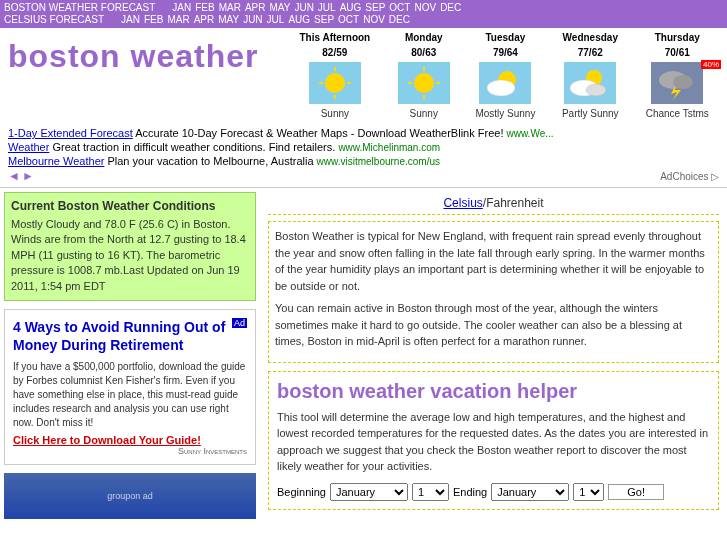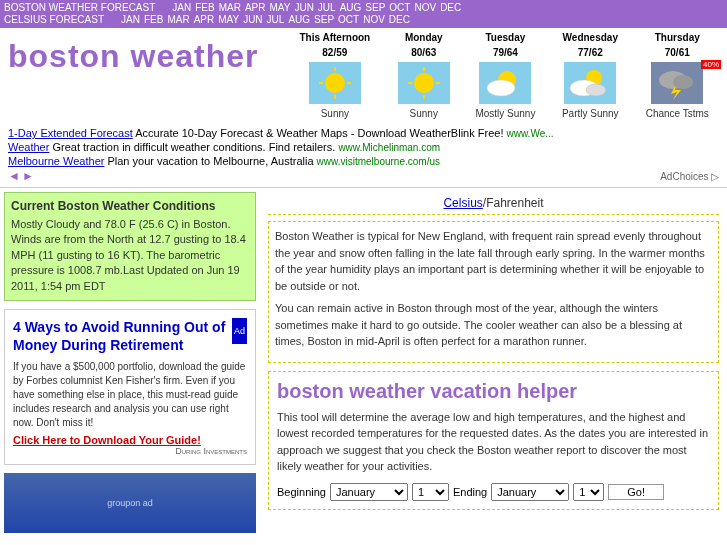--- a/index.html
+++ b/index.html
@@ -33,27 +33,27 @@
     #left-panel { flex: 0 0 260px; padding: 4px; }
     #right-panel { flex: 1; padding: 4px 8px; }
 
     
     #current-conditions { background: #ccff99; border: 1px solid #99cc66; padding: 6px; margin-bottom: 8px; }
     #current-conditions h3 { font-size: 12px; font-weight: bold; color: #333; margin-bottom: 4px; }
     #current-conditions p { font-size: 11px; color: #333; line-height: 1.4; }
 
     
     #ad-box { border: 1px solid #ccc; padding: 8px; margin-bottom: 8px; font-size: 11px; background: #fff; }
-    #ad-box .ad-badge { background: #0000cc; color: #fff; font-size: 9px; padding: 8px 2px; float: right; }
+    #ad-box .ad-badge { background: #0000cc; color: #fff; font-size: 9px; padding: 0 2px; float: right; }
     #ad-box h3 { font-size: 14px; color: #0000cc; font-weight: bold; margin-bottom: 6px; line-height: 1.3; }
     #ad-box p { font-size: 10px; color: #333; line-height: 1.4; margin-bottom: 4px; }
     #ad-box .cta-link { color: #cc0000; text-decoration: underline; font-weight: bold; font-size: 11px; display: block; margin-top: 4px; }
     #ad-box .fisher { font-size: 9px; color: #666; text-align: right; font-variant: small-caps; }
 
-    #left-image { width: 100%; height: 60px; background: linear-gradient(#4466aa, #2244aa); margin-top: 4px; display: flex; align-items: center; justify-content: center; color: #fff; font-size: 10px; }
+    #left-image { width: 100%; height: 46px; background: linear-gradient(#4466aa, #2244aa); margin-top: 4px; display: flex; align-items: center; justify-content: center; color: #fff; font-size: 10px; }
 
     
     #unit-toggle { text-align: center; font-size: 12px; padding: 4px; border-bottom: 1px dashed #cccc00; margin-bottom: 6px; }
     #unit-toggle a { color: #0000cc; }
     #unit-toggle span { color: #333; }
 
     
     #weather-desc { font-size: 11px; line-height: 1.5; color: #333; margin-bottom: 8px; border: 1px dashed #cccc00; padding: 6px; }
     #weather-desc p { margin-bottom: 6px; }
 
@@ -209,21 +209,21 @@
   <div id="left-panel">
     <div id="current-conditions">
       <h3>Current Boston Weather Conditions</h3>
       <p>Mostly Cloudy and 78.0 F (25.6 C) in Boston. Winds are from the North at 12.7 gusting to 18.4 MPH (11 gusting to 16 KT). The barometric pressure is 1008.7 mb.Last Updated on Jun 19 2011, 1:54 pm EDT</p>
     </div>
     <div id="ad-box">
       <span class="ad-badge">Ad</span>
       <h3>4 Ways to Avoid Running Out of Money During Retirement</h3>
       <p>If you have a $500,000 portfolio, download the guide by Forbes columnist Ken Fisher's firm. Even if you have something else in place, this must-read guide includes research and analysis you can use right now. Don't miss it!</p>
       <a href="#" class="cta-link">Click Here to Download Your Guide!</a>
-      <div class="fisher">During Investments</div>
+      <div class="fisher">Sunny Investments</div>
     </div>
     <div id="left-image">
       <span style="font-size:9px;opacity:0.7;">groupon ad</span>
     </div>
   </div>
 
   <div id="right-panel">
     <div id="unit-toggle">
       <a href="#">Celsius</a><span>/</span><span>Fahrenheit</span>
     </div>

